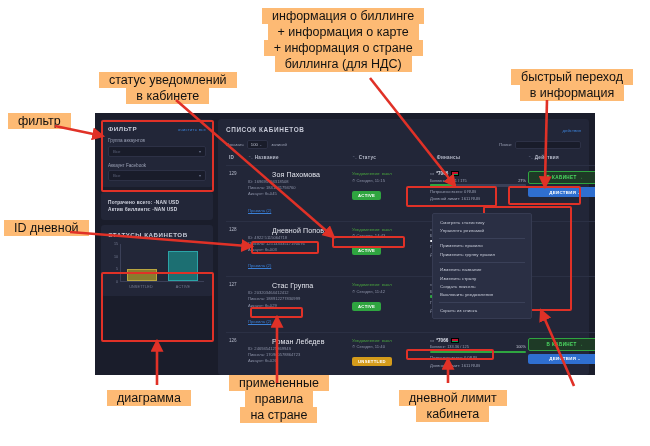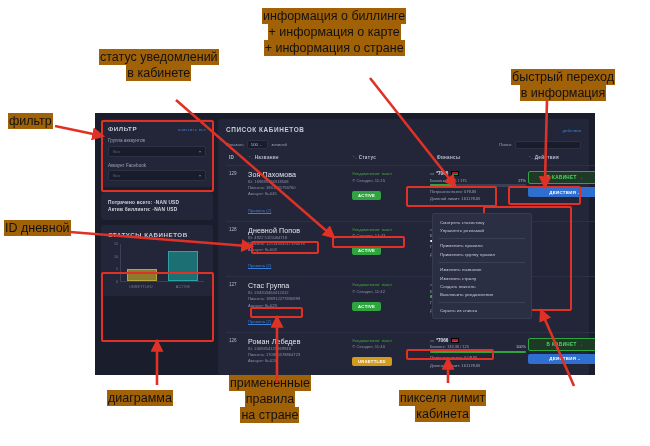--- a/index.html
+++ b/index.html
@@ -85,21 +85,21 @@
   .sort-ic { color: #545a72; font-size: 4px; margin-right: 2px; letter-spacing: -1px; }
   td { vertical-align: top; padding: 5px 2px 5px 0; border-top: 1px solid #2b3044; }
   tr.row:first-child td { border-top: 1px solid #2b3044; }
 
   .c-id { width: 22px; font-size: 4.6px; color: #b4b8c8; padding-left: 3px; }
   .c-name { width: 104px; }
   .c-status { width: 78px; }
   .c-fin { width: 98px; }
   .c-act { width: 76px; }
 
-  .acct-name { font-size: 7.1px; color: #e5e7ef; letter-spacing: .1px; line-height: 1.15; }
+  .acct-name { font-size: 7.1px; color: #e5e7ef; letter-spacing: .1px; line-height: 1.15; margin-left: 24px; }
   .kv { font-size: 4.1px; color: #8b91a6; line-height: 1.5; white-space: nowrap; }
   .rules-link { font-size: 4.2px; color: #3a7fd5; text-decoration: underline; display: inline-block; margin-top: 1px; }
 
   .notif { font-size: 4.2px; color: #4aa83d; letter-spacing: .1px; }
   .when { font-size: 4.2px; color: #8b91a6; margin-top: 1.5px; }
   .badge {
     display: inline-block; margin-top: 4px; padding: 2px 6px; border-radius: 2px;
     font-size: 4.2px; font-weight: 700; color: #fff; letter-spacing: .3px;
   }
   .badge.active { background: #2fa540; }
@@ -139,21 +139,21 @@
     background: #2a2f44; border: 1px solid #363b52; border-radius: 2px;
     padding: 4px 0; z-index: 6;
   }
   .menu-item { font-size: 4.4px; color: #c9cdda; padding: 1.7px 7px; letter-spacing: .1px; }
   .menu-sep { height: 1px; background: #3a4058; margin: 3px 6px; }
   .note {
     position: absolute; color: #111; font-size: 12.5px; line-height: 1.28;
     font-weight: 400; white-space: nowrap;
   }
   .note span {
-    background: #a16207; padding: 0 1px; display: inline-block;
+    background: #fdba74; padding: 0 10px; display: inline-block;
   }
   .note.center { text-align: center; }
 
   .box {
     position: absolute; border: 2.2px solid #e03127; border-radius: 2px; z-index: 5;
   }
   .arrow { position: absolute; z-index: 5; }
 </style>
 </head>
 <body>
@@ -434,23 +434,24 @@
 
     <line x1="448" y1="383" x2="448" y2="364" stroke="#e03127" stroke-width="2.6" marker-end="url(#ah)"></line>
 
     <line x1="574" y1="386" x2="543" y2="315" stroke="#e03127" stroke-width="2.6" marker-end="url(#ah)"></line>
   </svg>
 
   <div class="note center" style="left:262px; top:8px;">
     <span>информация о биллинге</span><br>
     <span>+ информация о карте</span><br>
     <span>+ информация о стране</span><br>
-  </div>
-
-  <div class="note center" style="left:99px; top:49px;">
+    <span>биллинга (для НДС)</span>
+  </div>
+
+  <div class="note center" style="left:99px; top:72px;">
     <span>статус уведомлений</span><br>
     <span>в кабинете</span>
   </div>
 
   <div class="note center" style="left:511px; top:69px;">
     <span>быстрый переход</span><br>
     <span>в информация</span>
   </div>
 
   <div class="note" style="left:8px; top:113px;">
@@ -465,18 +466,18 @@
     <span>диаграмма</span><br>
   </div>
 
   <div class="note center" style="left:229px; top:375px;">
     <span>примененные</span><br>
     <span>правила</span><br>
     <span>на стране</span>
   </div>
 
   <div class="note center" style="left:399px; top:390px;">
-    <span>пикселя лимит</span><br>
+    <span>дневной лимит</span><br>
     <span>кабинета</span>
   </div>
 
 
 </div>
 
 </body></html>

